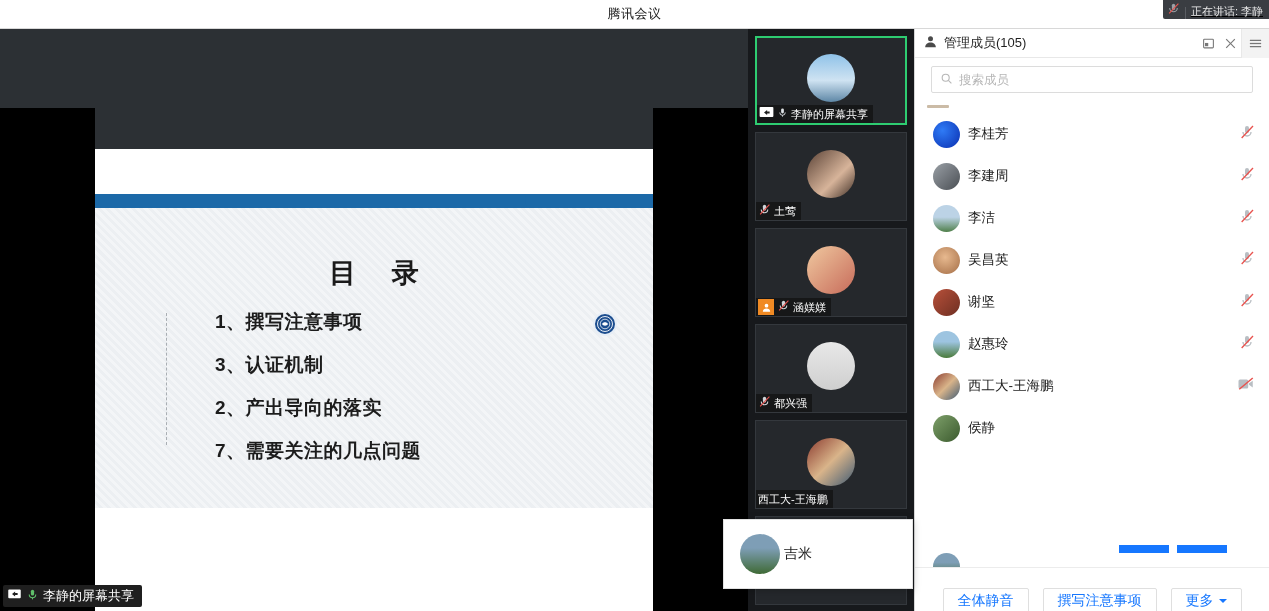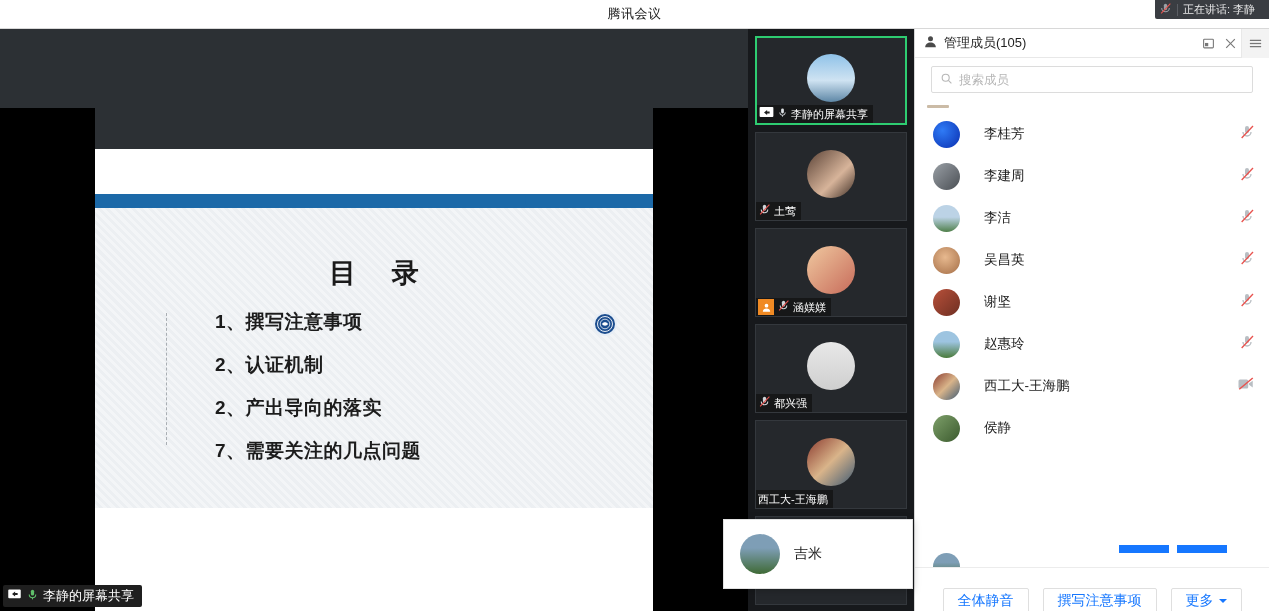--- a/index.html
+++ b/index.html
@@ -14,23 +14,24 @@
   #titlebar{
     position:absolute; left:0; top:0; width:1269px; height:29px;
     background:#ffffff; border-bottom:1px solid #d8d8d8;
     display:flex; align-items:center; justify-content:center;
   }
   #titlebar .t{ font-size:13px; color:#1a1a1a; letter-spacing:.5px; }
 
   
   #speaking-chip{
     position:absolute; right:0; top:0; height:19px;
-    background:#3a3d42; display:flex; align-items:center;
-    padding:0 14px 0 4px; gap:5px; z-index:40;
+    background:#3a3d42; display:flex; align-items:flex-end;
+    padding:0 6px 0 4px; gap:5px; z-index:40;
     border-bottom-left-radius:2px;
+    text-decoration:underline;
   }
   #speaking-chip .lbl{ font-size:11px; color:#e9e9e9; white-space:nowrap; }
   #speaking-chip .sep{ width:1px;height:12px;background:#5a5d63; }
 
   
   #stage{
     position:absolute; left:0; top:29px; width:748px; height:582px;
     background:#2c3034; overflow:hidden;
   }
   #letterbox-top{ position:absolute; left:0; top:0; width:748px; height:79px; background:#2c3034; }
@@ -122,21 +123,21 @@
   .host-badge{
     width:16px;height:16px;background:#f08a24;display:flex;
     align-items:center;justify-content:center;flex:none;
   }
 
   
   #name-popup{
     position:absolute; left:723px; top:519px; width:190px; height:70px;
     background:#fff; border:1px solid #e2e2e2;
     box-shadow:0 2px 8px rgba(0,0,0,.22);
-    display:flex; align-items:center; gap:14px; padding:0 16px; z-index:50;
+    display:flex; align-items:center; gap:4px; padding:0 16px; z-index:50;
   }
   #name-popup .pav{ width:40px;height:40px;border-radius:50%;overflow:hidden;flex:none; }
   #name-popup .pnm{ font-size:14px;color:#1a1a1a; }
 
   
   #panel{
     position:absolute; left:914px; top:29px; width:355px; height:582px;
     background:#fff; border-left:1px solid #d6d6d6;
     display:flex; flex-direction:column;
   }
@@ -163,21 +164,21 @@
     font-family:inherit; background:transparent;
   }
   #search-box input::placeholder{ color:#b6b6b6; }
 
   #mlist{ flex:1; overflow:hidden; position:relative; }
   .mrow{
     height:42px; display:flex; align-items:center; padding:0 14px 0 18px;
     position:relative;
   }
   .mrow .mav{ width:27px;height:27px;border-radius:50%;overflow:hidden;flex:none; }
-  .mrow .mnm{ font-size:13.5px;color:#1a1a1a;margin-left:24px;white-space:nowrap; }
+  .mrow .mnm{ font-size:13.5px;color:#1a1a1a;margin-left:8px;white-space:nowrap; }
   .mrow .mstat{ margin-left:auto;display:flex;align-items:center;gap:8px; }
   .partial-row{ height:14px; overflow:hidden; padding-top:6px; }
   .partial-row .tiny{
     width:22px;height:3px;background:#cbbba6;margin-left:12px;border-radius:1px;
   }
   .cut-row{ position:absolute; left:0; bottom:0; width:100%; height:22px; overflow:hidden; }
   .blue-act{
     position:absolute; bottom:14px; height:18px; background:#1677ff;
   }
   #act1{ right:100px; width:50px; }
@@ -249,21 +250,21 @@
         <circle cx="12" cy="12" r="6.4" fill="none" stroke="#ffffff" stroke-width="1"></circle>
         <path d="M8 12c1.6-3 6.4-3 8 0-1.6 3-6.4 3-8 0z" fill="#ffffff"></path>
       </svg>
     </div>
 
     <div class="slide-title">目  录</div>
 
     <div class="toc">
       <div class="dash"></div>
       <div class="toc-item">1、撰写注意事项</div>
-      <div class="toc-item">2、认证机制</div>
+      <div class="toc-item">3、认证机制</div>
       <div class="toc-item">2、产出导向的落实</div>
       <div class="toc-item">7、需要关注的几点问题</div>
     </div>
 
     <div class="slide-footer">
       <span>笃实严谨，知行维艰</span>
     </div>
     <div class="slide-bottom-white"></div>
   </div>
 

